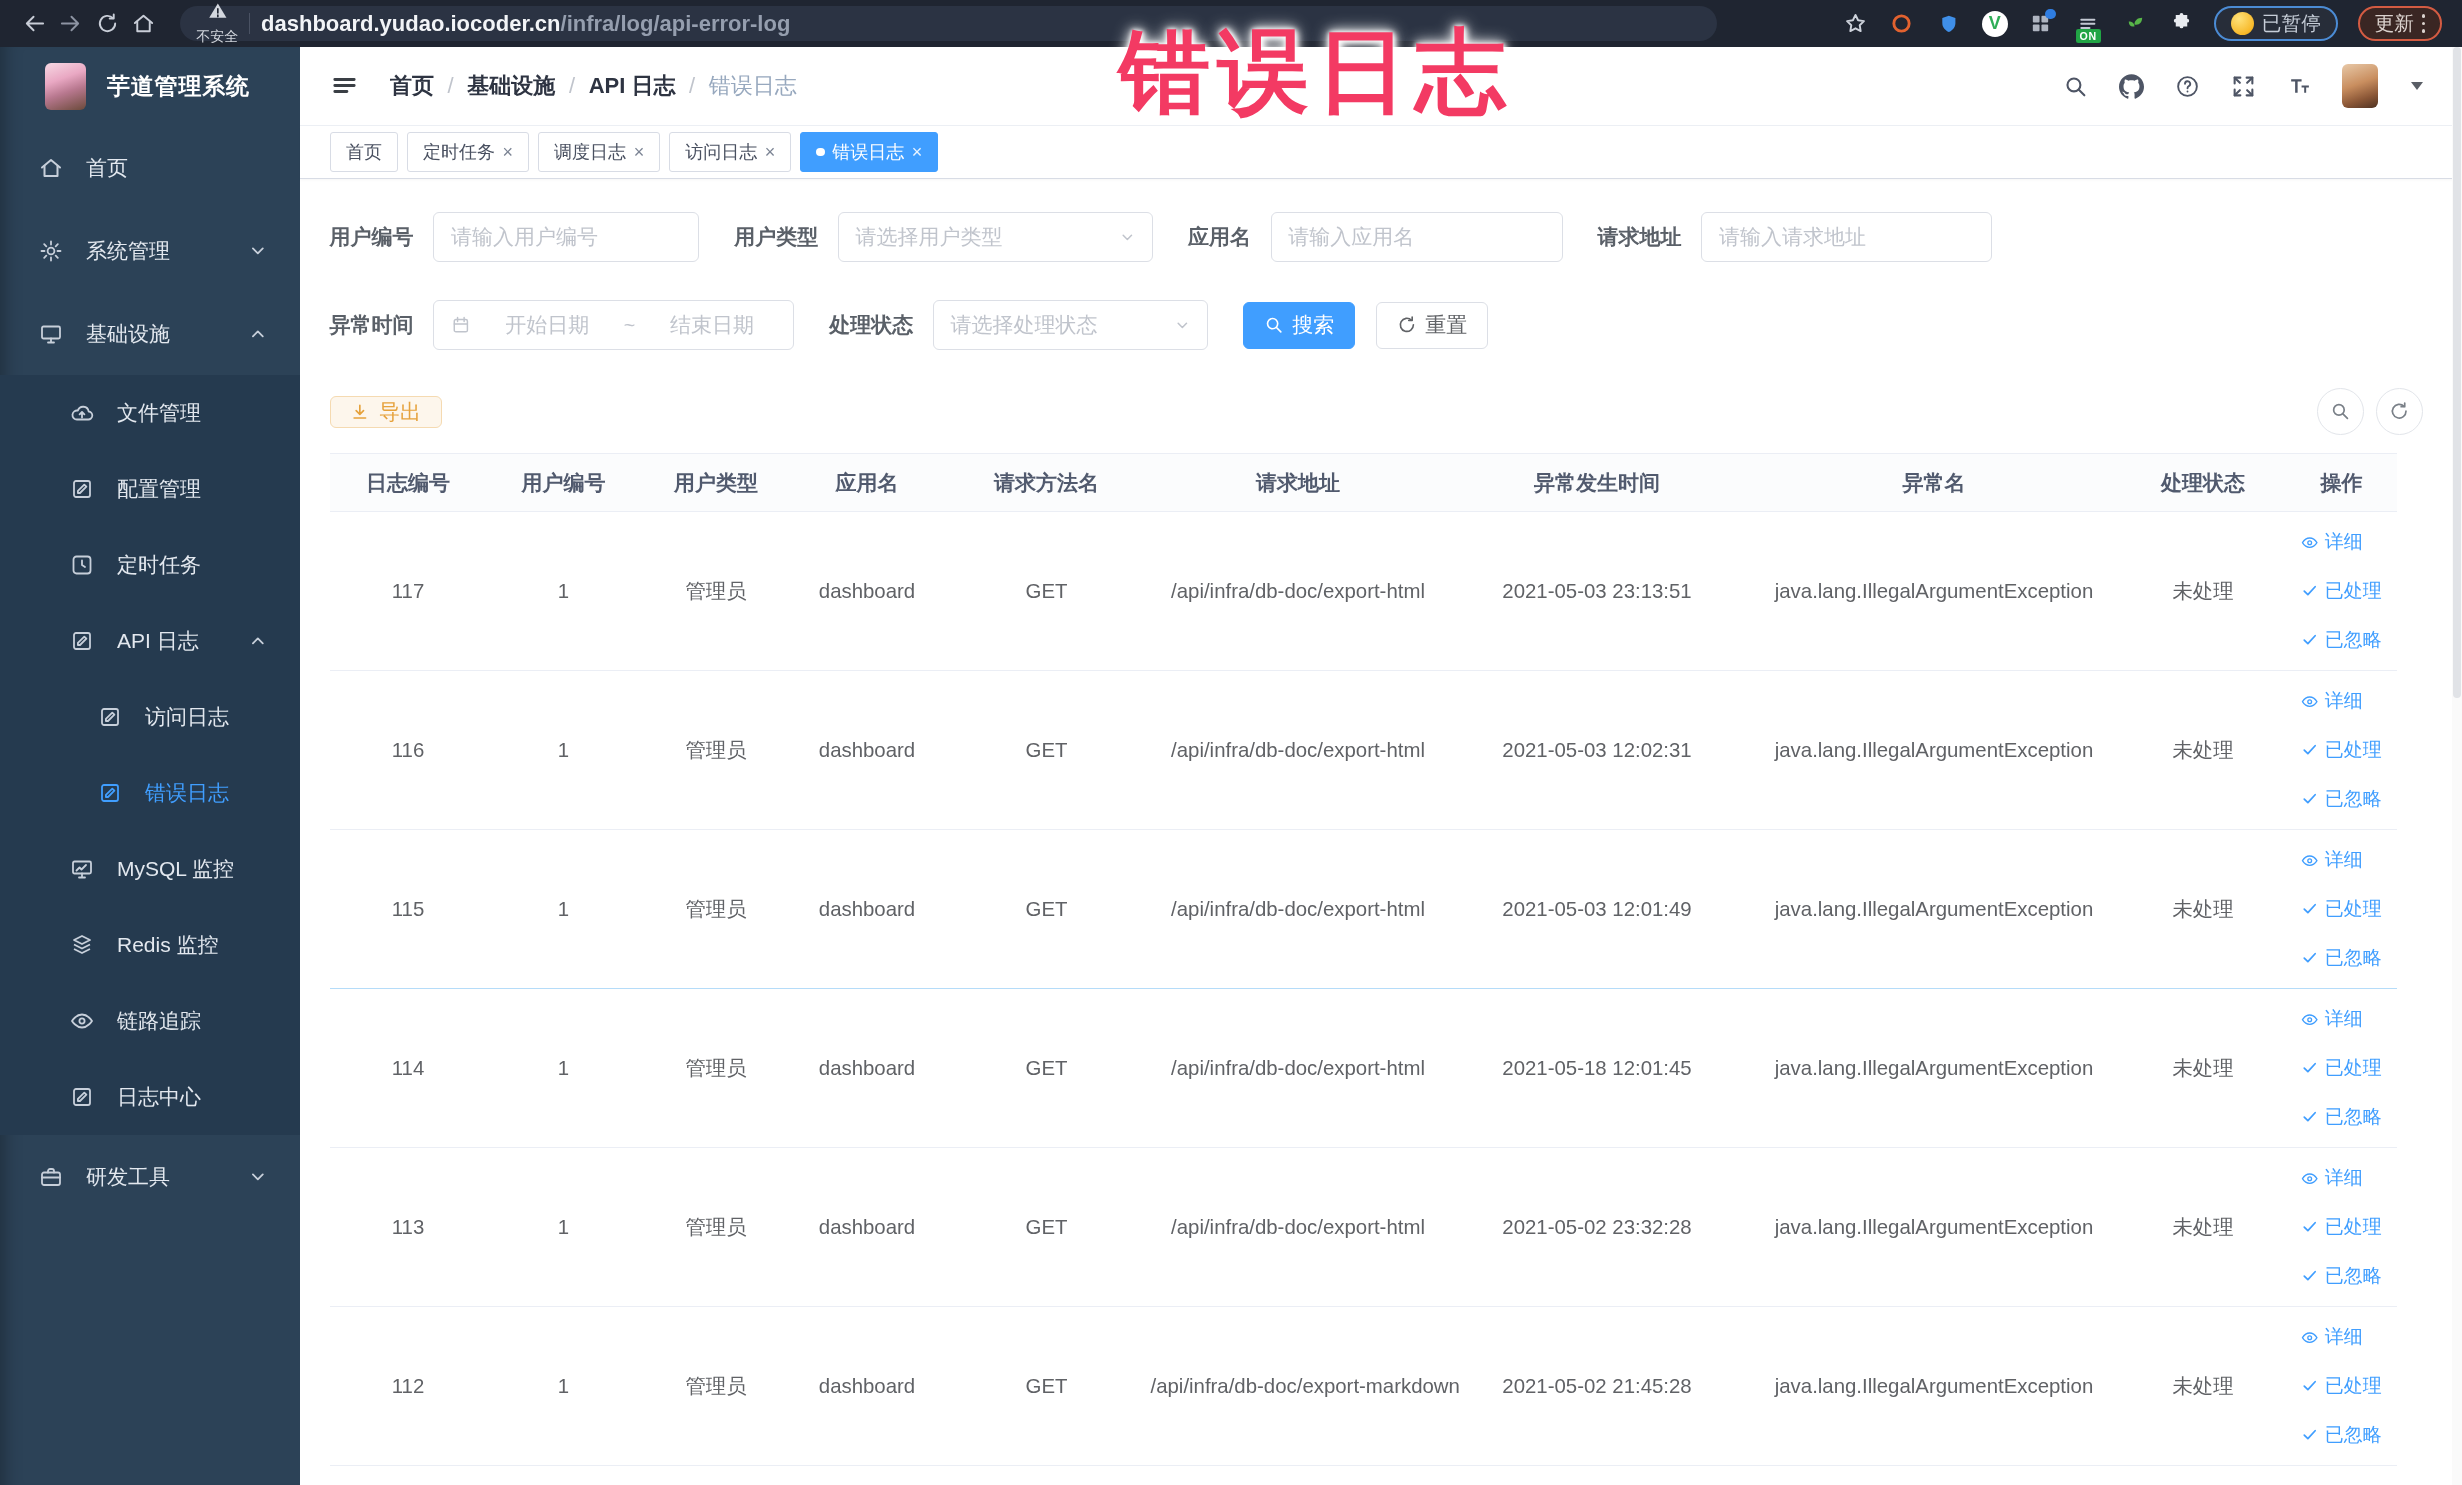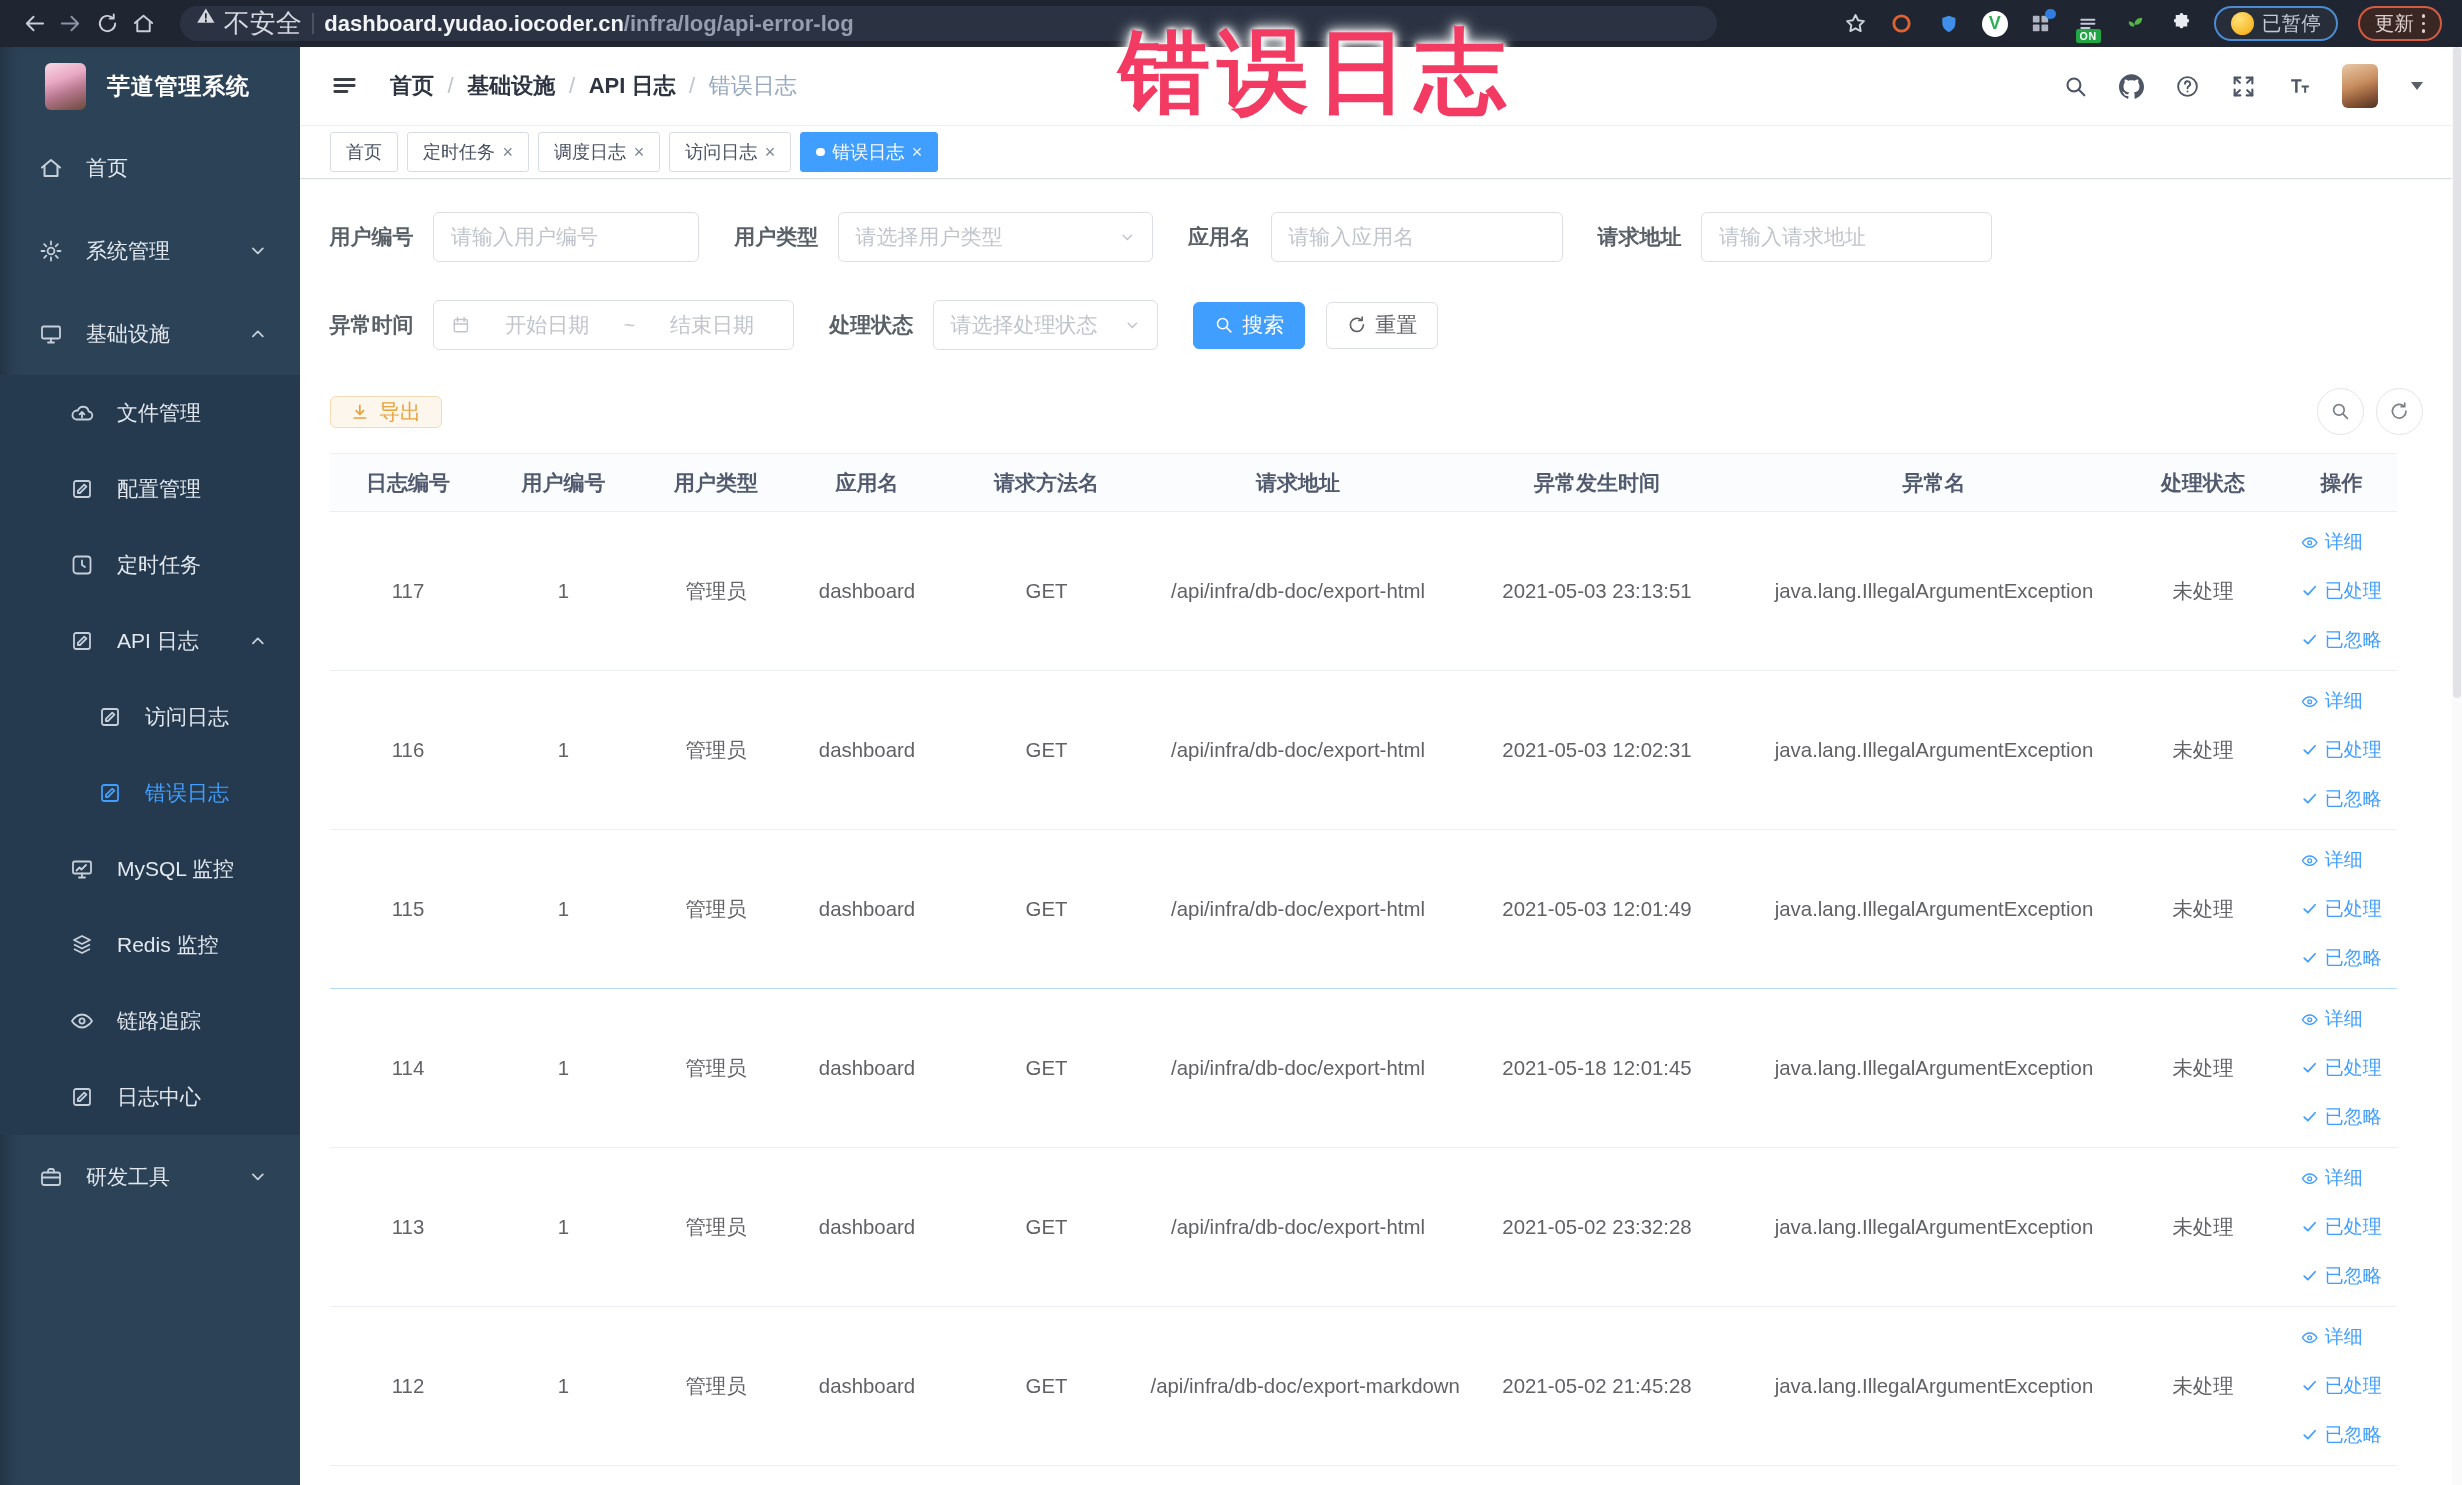--- a/index.html
+++ b/index.html
@@ -11,21 +11,21 @@
   }
   svg { display:block; }
 
   
   .browser-bar { height:47px; background:#1f2531; display:flex; align-items:center; padding:0 19.7px; gap:7.6px; }
   .bicon { width:29px; height:29px; color:#c9ced8; display:flex; align-items:center; justify-content:center; flex:0 0 auto; }
   .bicon svg { width:23px; height:23px; }
   .bicon.dim { color:#8d94a3; }
   .omnibox { margin-left:13.6px; width:1537px; height:35px; border-radius:17.4px; background:#2b3343;
     display:flex; align-items:center; padding:0 16.7px; gap:10.6px; }
-  .sec-chip { display:flex; gap:7.6px; color:#d3d7de; font-size:26px; }
+  .sec-chip { display:flex; align-items:center; gap:7.6px; color:#d3d7de; font-size:14px;flex-direction:column; }
   .sec-chip svg { width:19.7px; height:19.7px; }
   .omni-div { width:1.5px; height:21px; background:#4a5263; }
   .url { font-size:22px; font-weight:700; color:#f2f4f7; white-space:nowrap; }
   .url .path { color:#959eae; }
   .ext-zone { margin-left:auto; display:flex; align-items:center; gap:19.7px; }
   .extic { width:27px; height:27px; display:flex; align-items:center; justify-content:center; border-radius:6px; }
   .extic svg { width:23px; height:23px; }
   .ext-orange { color:#e2622f; } .ext-blue { color:#3f8fe8; } .ext-star { color:#cdd2db; }
   .ext-green { background:#fff; border-radius:50%; width:26px; height:26px; color:#2fae57; font-weight:900; font-size:18px; }
   .ext-grid { color:#aeb4c0; position:relative; }
@@ -93,21 +93,21 @@
   .frow { display:flex; align-items:center; margin-bottom:38px; }
   .fitem { display:flex; align-items:center; margin-right:35px; }
   .flabel { font-size:21px; font-weight:700; color:#5a6068; margin-right:19.7px; white-space:nowrap; }
   .ctrl { height:50px; border:1.5px solid #dcdfe6; border-radius:6px; background:#fff; display:flex; align-items:center; padding:0 16.7px; }
   .ctrl input { border:none; outline:none; width:100%; font-size:21px; color:#606266; background:transparent; font-family:inherit; }
   .ctrl input::placeholder { color:#c0c4cc; }
   .ph { color:#c0c4cc; font-size:21px; white-space:nowrap; }
   .sel { justify-content:space-between; }
   .sel .chev-s { width:16.7px; height:16.7px; color:#c0c4cc; flex:0 0 auto; margin-left:10.6px; }
   .w-input1 { width:266px; } .w-sel1 { width:315px; } .w-input2 { width:292px; } .w-input3 { width:291px; }
-  .w-date { width:361px; } .w-sel2 { width:225px; }
+  .w-date { width:361px; } .w-sel2 { width:275px; }
   .date-box { gap:12px; }
   .date-box .cal { width:19.7px; height:19.7px; color:#c0c4cc; flex:0 0 auto; }
   .date-box .dsep { color:#c0c4cc; font-size:19.7px; }
   .date-box .dph { flex:1; text-align:center; }
   .btn { height:47px; border-radius:6px; font-size:21px; display:flex; align-items:center; gap:9px; padding:0 19.7px; cursor:pointer; border:1.5px solid transparent; font-family:inherit; }
   .btn svg { width:19.7px; height:19.7px; }
   .btn-primary { background:#409eff; color:#fff; border-color:#409eff; }
   .btn-plain { background:#fff; color:#606266; border-color:#dcdfe6; margin-left:21px; }
   .btn-warning { background:#fdf6ec; color:#e6a23c; border-color:#f5dab1; height:32px; }
 

